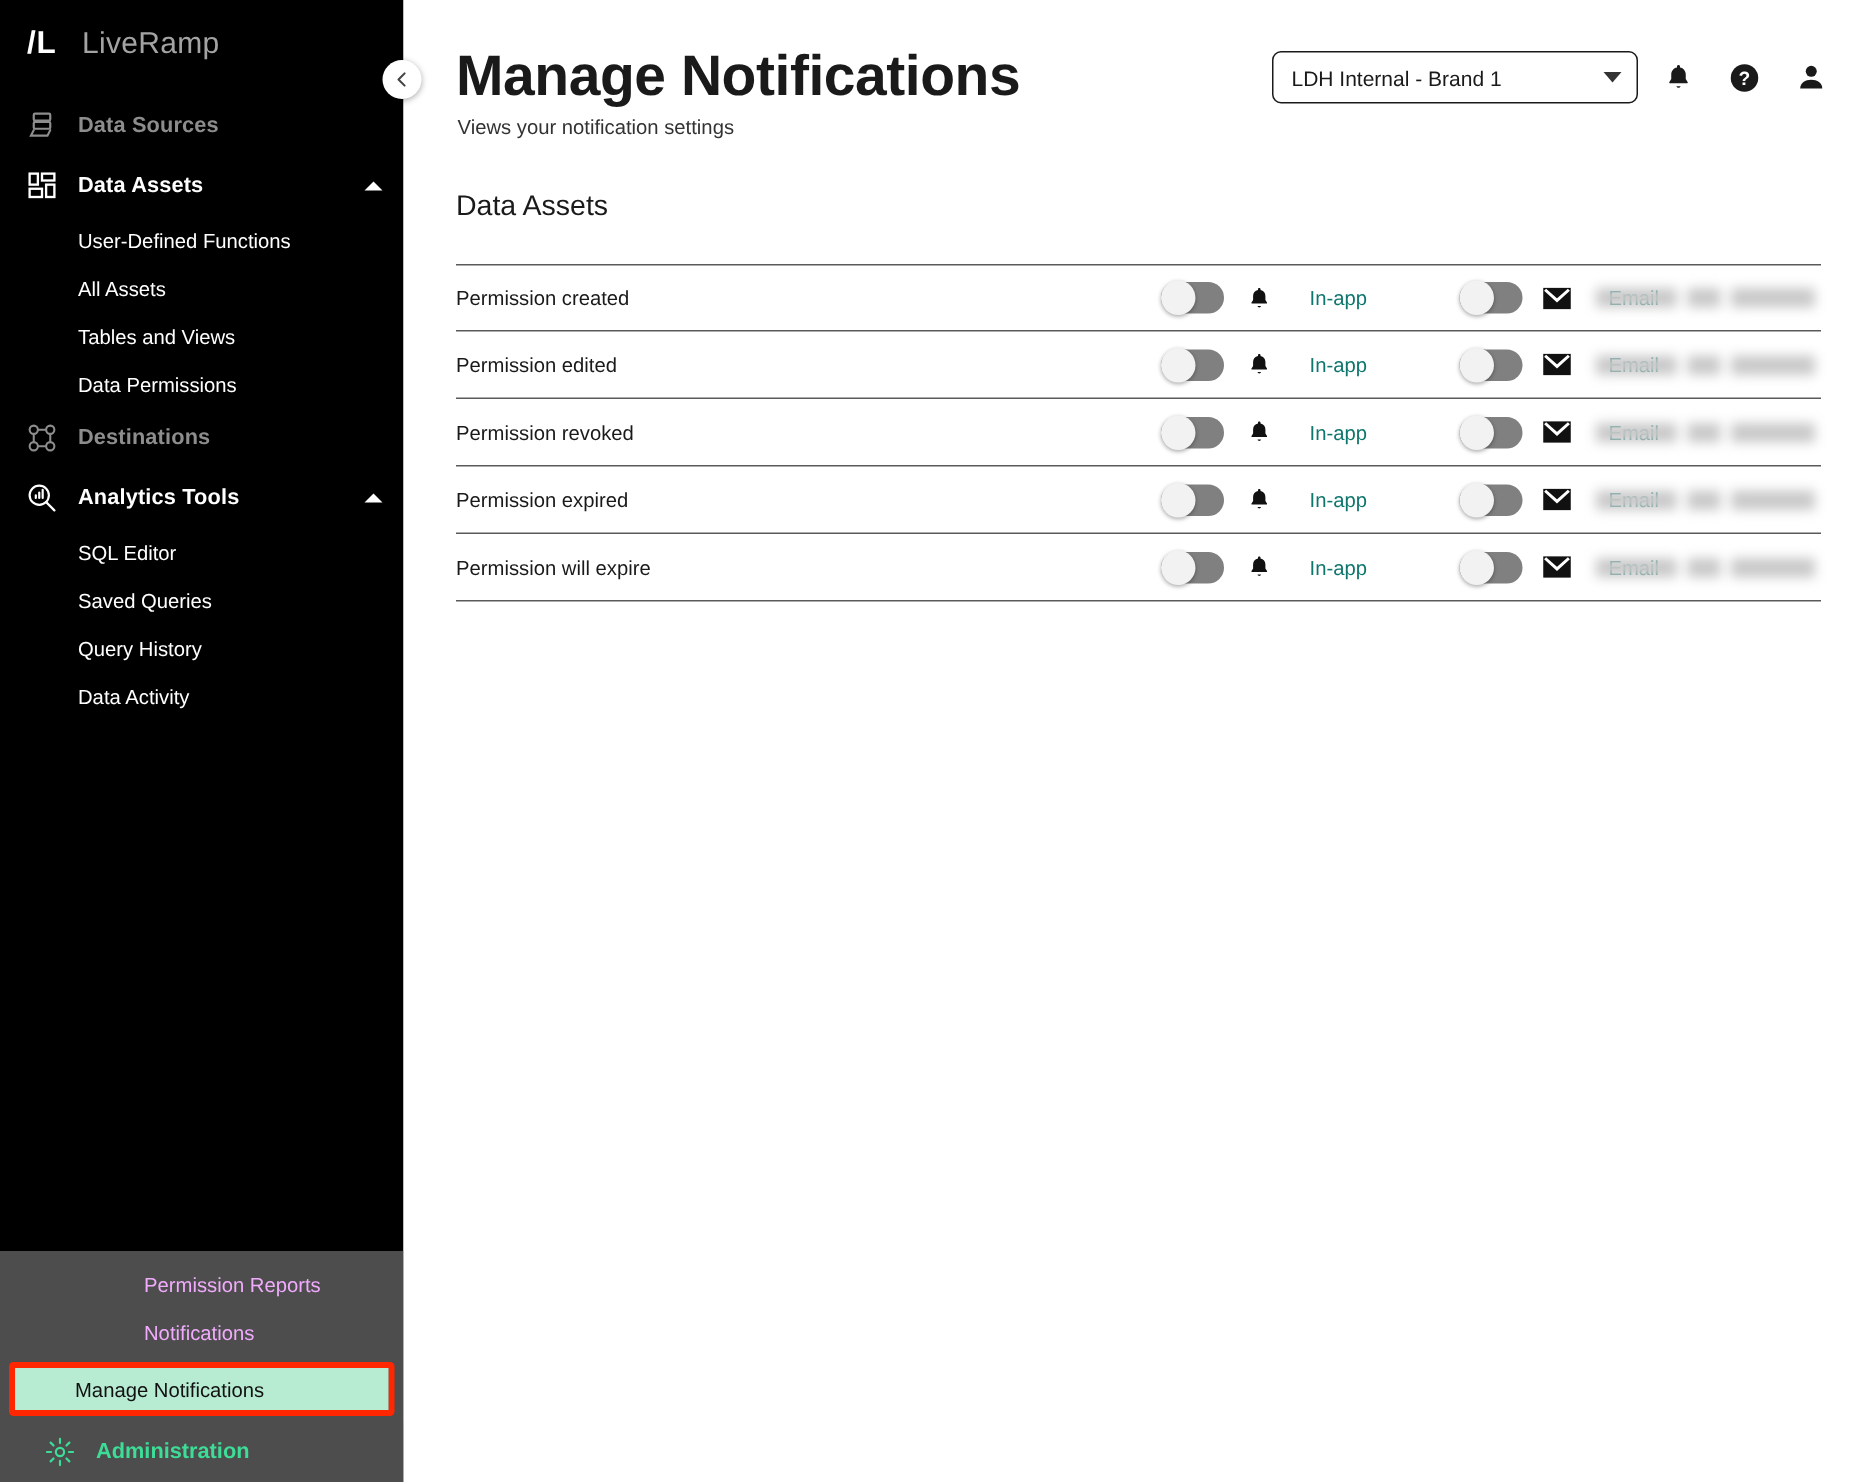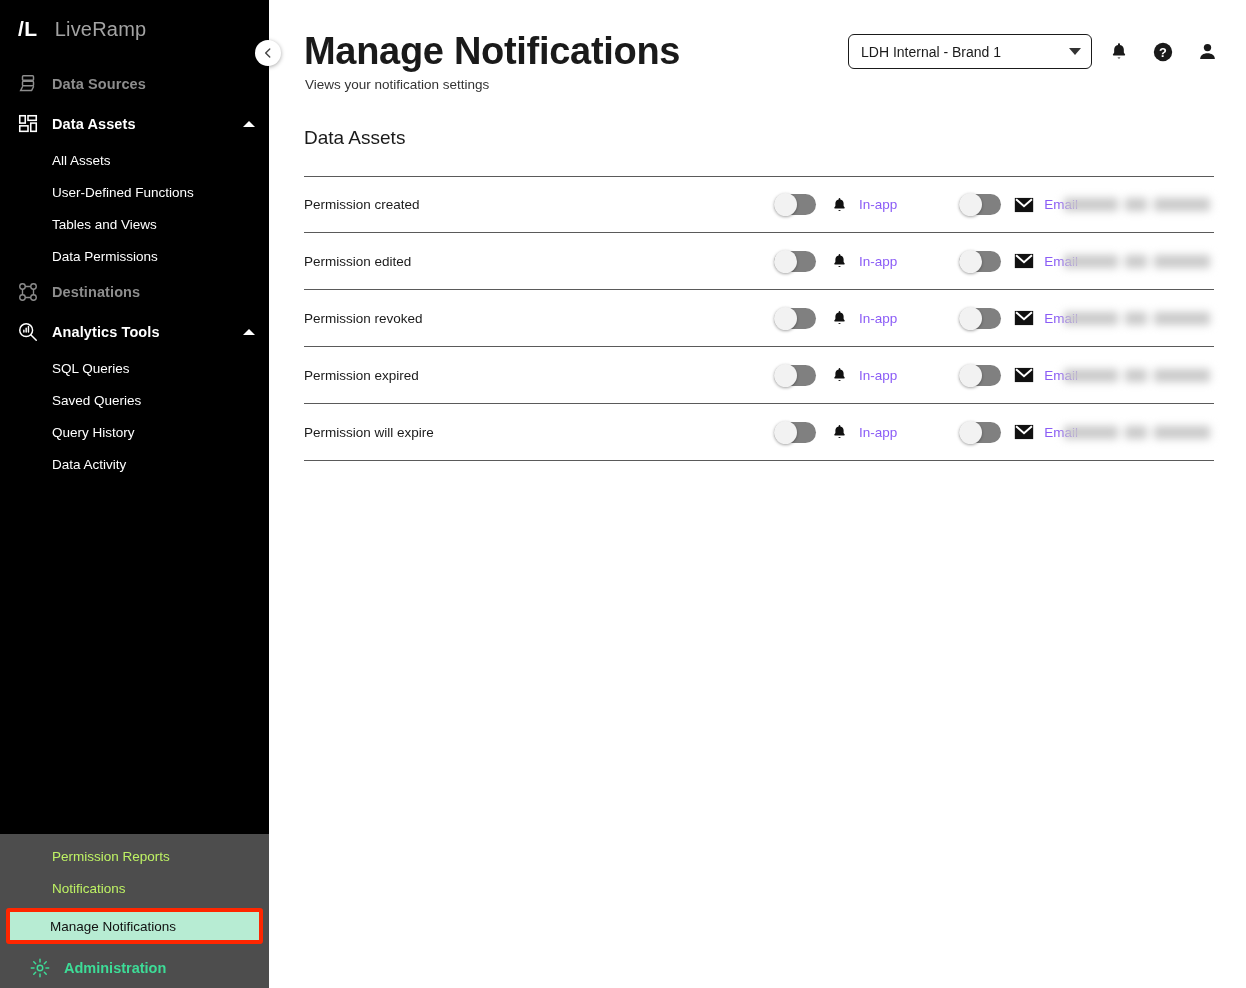--- a/index.html
+++ b/index.html
@@ -63,21 +63,21 @@
     display: flex; align-items: center;
     height: 32px; padding-left: 52px;
     font-size: 13.5px; color: #ffffff; cursor: pointer;
   }
 
   
   .nav-bottom {
     position: absolute; left: 0; bottom: 0; width: 269px;
     background: #4d4d4d;
   }
-  .nav-bottom .sub-row { color: #bef264; height: 32px; }
+  .nav-bottom .sub-row { color: #f0abfc; height: 32px; margin-left: 44px; }
   .admin-row {
     position: relative;
     display: flex; align-items: center;
     height: 40px; padding-left: 26px;
     background: #4d4d4d;
     cursor: pointer;
   }
   .admin-row .lbl { margin-left: 10px; font-size: 14.5px; font-weight: bold; color: #3ddc97; }
 
   
@@ -144,21 +144,21 @@
   }
 
   .section-title {
     position: absolute; left: 35px; top: 127px;
     font-size: 19px; color: #1a1a1a; font-weight: normal;
   }
 
   #rows { position: absolute; left: 35px; top: 176px; width: 910px; }
   .row {
     position: relative;
-    height: 57px;
+    height: 45px;
     border-bottom: 1px solid #5a5a5a;
     display: flex; align-items: center;
   }
   .row:first-child { border-top: 1px solid #5a5a5a; }
   .row-label { font-size: 13.5px; color: #1a1a1a; width: 430px; flex: 0 0 430px; }
 
   .ch-group { display: flex; align-items: center; }
   .ch-group.inapp { margin-left: 40px; }
   .ch-group.email { margin-left: 62px; }
 
@@ -167,21 +167,21 @@
     background: #808080; position: relative; cursor: pointer;
     flex: 0 0 42px;
   }
   .toggle .knob {
     position: absolute; left: 0px; top: -1px;
     width: 23px; height: 23px; border-radius: 50%;
     background: #f2f2f2;
     box-shadow: 0 1px 3px rgba(0,0,0,.35);
   }
   .ch-icon { width: 22px; margin-left: 12px; display: flex; align-items: center; justify-content: center; }
-  .ch-label { margin-left: 9px; font-size: 13.5px; color: #8b5cf6; }
+  .ch-label { margin-left: 23px; font-size: 13.5px; color: #0f766e; }
 
   
   .blurred {
     position: absolute; left: 760px; top: 50%;
     transform: translateY(-50%);
     width: 150px; height: 22px;
     display: flex; align-items: center; gap: 7px;
     filter: blur(4px);
   }
   .blurred span { display: block; height: 13px; background: #c9c9c9; border-radius: 1px; }
@@ -218,24 +218,24 @@
             <rect x="3" y="3" width="6" height="8"></rect>
             <rect x="12" y="3" width="9" height="5"></rect>
             <rect x="3" y="14" width="9" height="6"></rect>
             <rect x="15" y="11" width="6" height="9"></rect>
           </svg>
         </span>
         <span class="lbl">Data Assets</span>
         <span class="caret up"></span>
       </div>
       <div class="sub-row">
+        <span>User-Defined Functions</span>
+      </div>
+      <div class="sub-row">
         <span>All Assets</span>
-      </div>
-      <div class="sub-row">
-        <span>User-Defined Functions</span>
       </div>
       <div class="sub-row">
         <span>Tables and Views</span>
       </div>
       <div class="sub-row">
         <span>Data Permissions</span>
       </div>
 
       <div class="nav-row muted">
         <span class="ico">
@@ -255,21 +255,21 @@
           <svg width="22" height="22" viewBox="0 0 24 24" fill="none" stroke="#ffffff" stroke-width="1.6">
             <circle cx="10" cy="10" r="7"></circle>
             <path d="M15 15 L21 21" stroke-linecap="round"></path>
             <path d="M7.5 12v-2M10 12V8M12.5 12V6" stroke-linecap="round"></path>
           </svg>
         </span>
         <span class="lbl">Analytics Tools</span>
         <span class="caret up"></span>
       </div>
       <div class="sub-row">
-        <span>SQL Queries</span>
+        <span>SQL Editor</span>
       </div>
       <div class="sub-row">
         <span>Saved Queries</span>
       </div>
       <div class="sub-row">
         <span>Query History</span>
       </div>
       <div class="sub-row">
         <span>Data Activity</span>
       </div>

